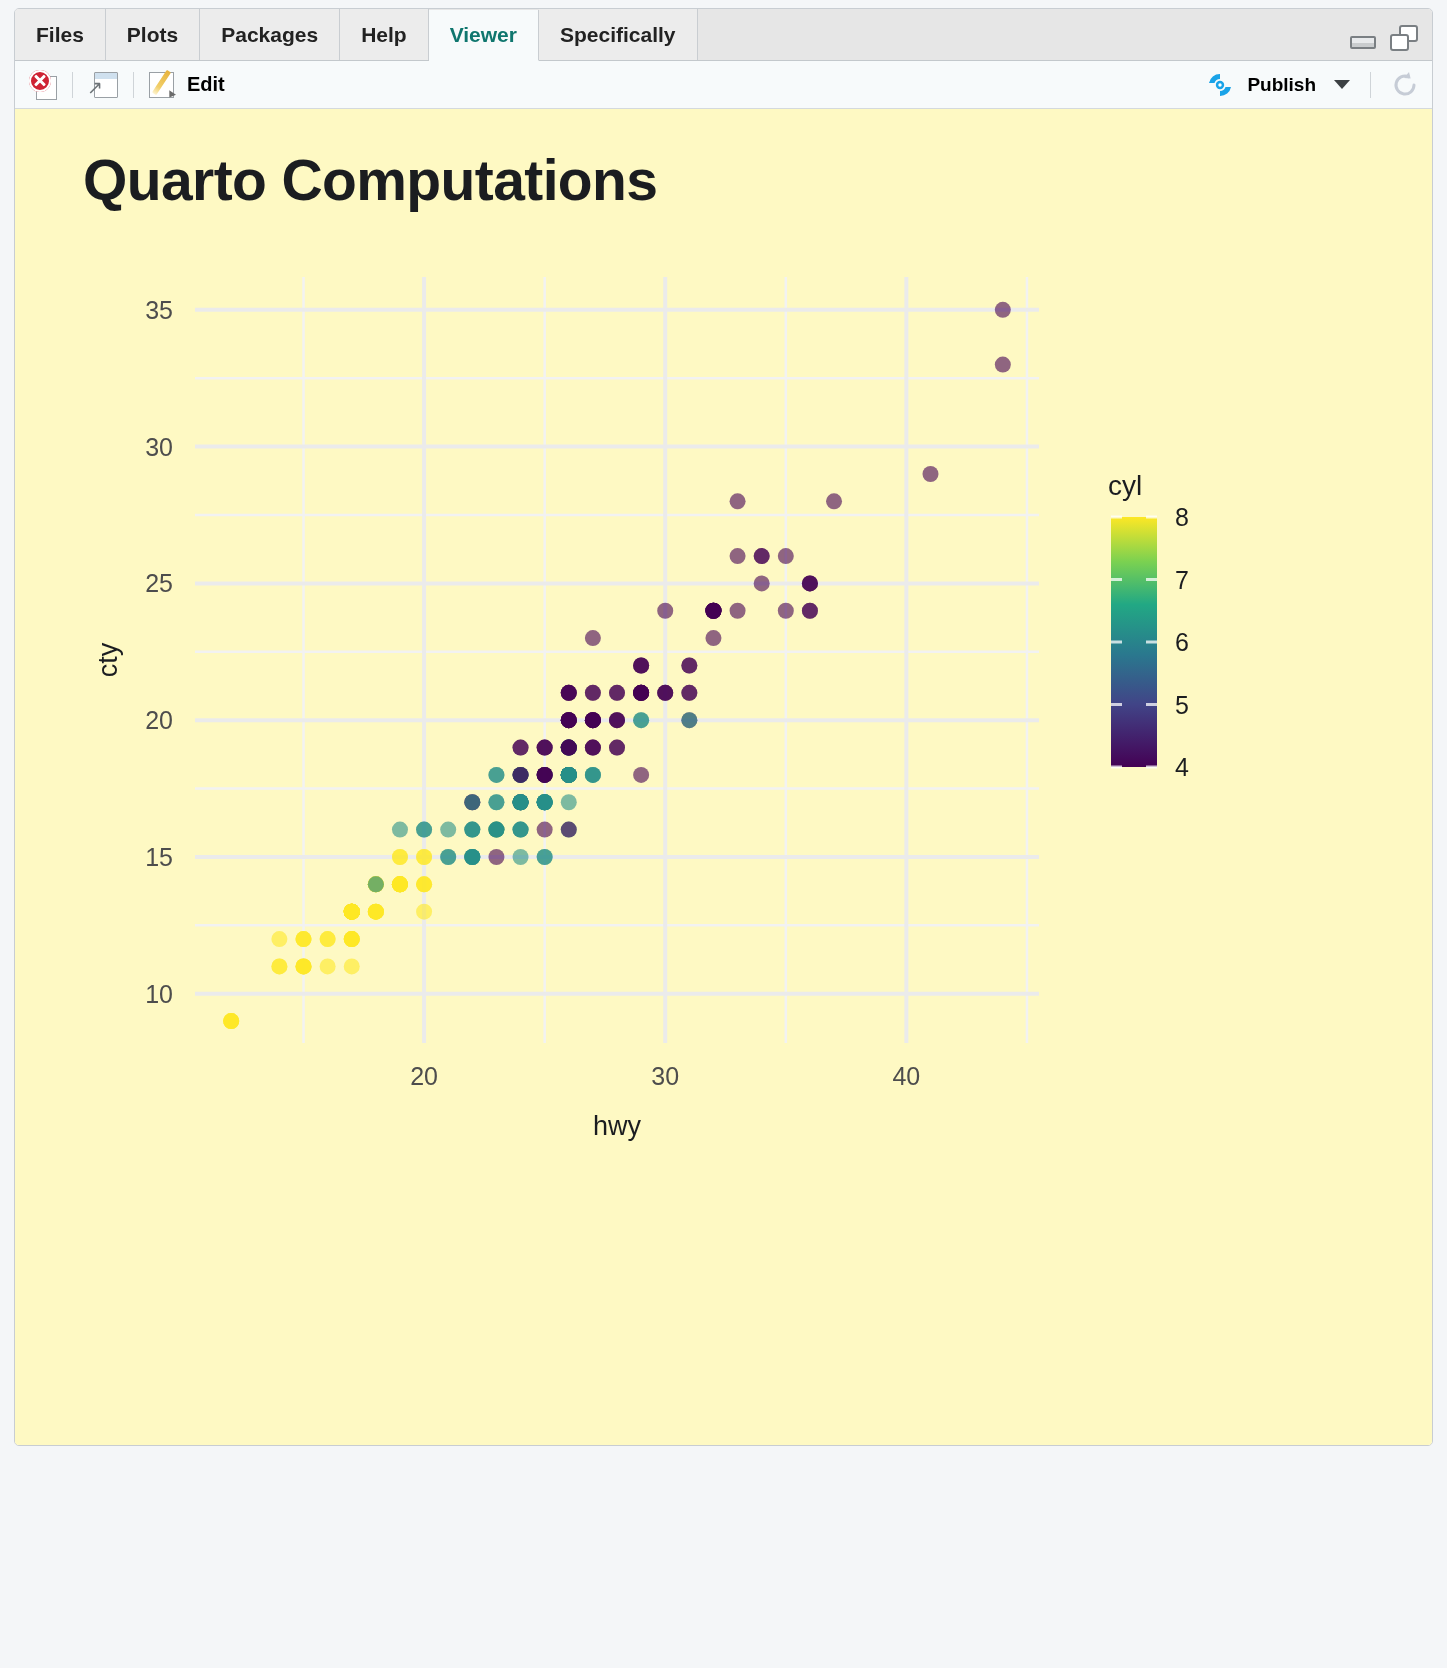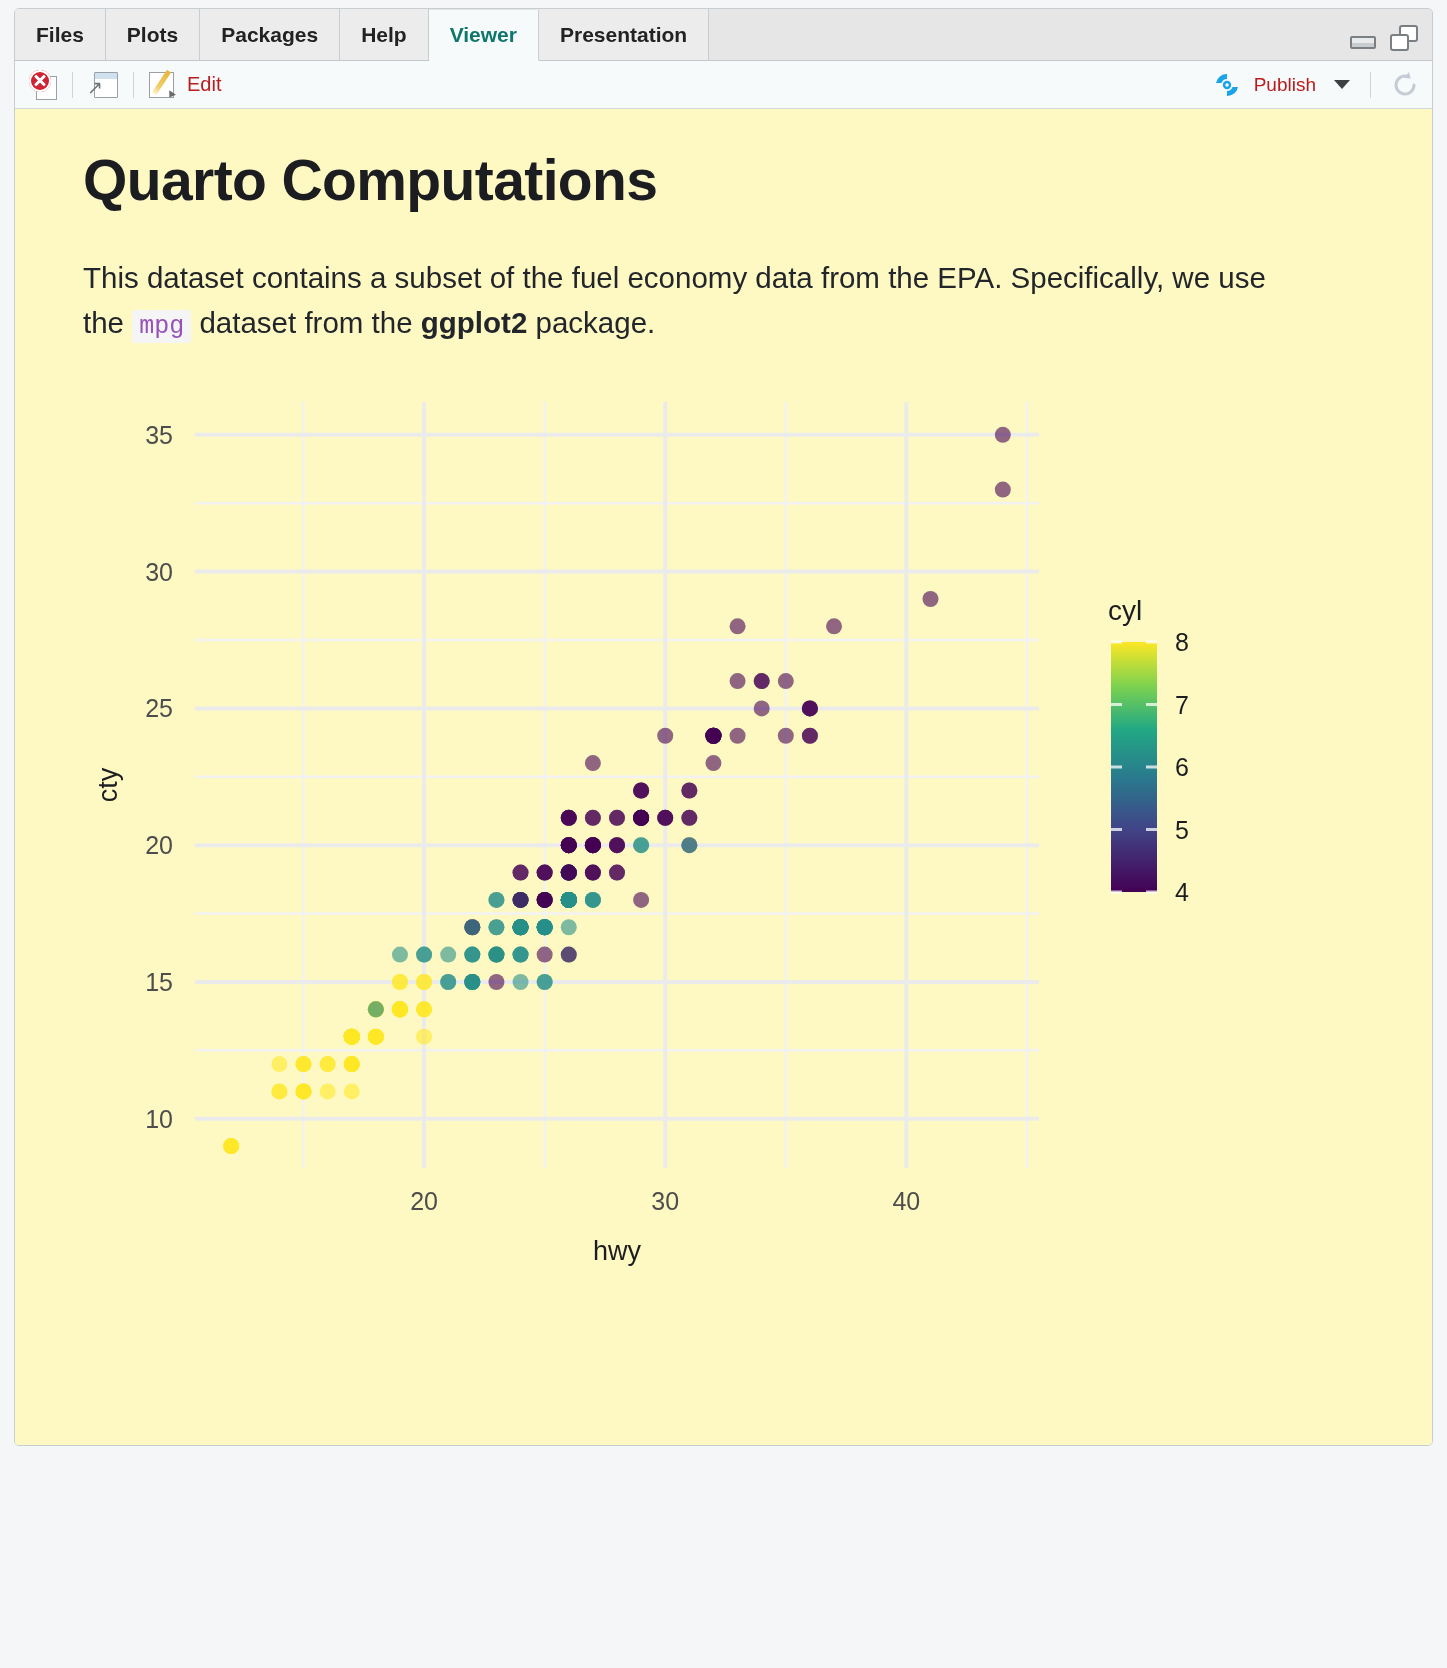--- a/index.html
+++ b/index.html
@@ -89,21 +89,21 @@
     background: #f7fafb;
     border-bottom: 1px solid #d4d9dd;
     display: flex;
     align-items: center;
     padding: 0 10px 0 14px;
     flex: 0 0 auto;
     position: relative;
   }
   .tb-sep { width: 1px; height: 26px; background: #cfd4d8; margin: 0 13px; }
   .tb-item { display: flex; align-items: center; gap: 8px; cursor: pointer; }
-  .tb-label { font-size: 20px; color: #b91c1c; }
+  .tb-label { font-size: 20px; color: #000000; font-weight: bold; }
 
   
   .stop-icon { position: relative; width: 30px; height: 30px; }
   .stop-icon .page {
     position: absolute; left: 7px; top: 6px; width: 21px; height: 24px;
     background: #fff; border: 1px solid #9aa0a5;
   }
   .stop-icon .badge {
     position: absolute; left: 0; top: 0; width: 22px; height: 22px;
     border-radius: 50%; background: #cf2233;
@@ -223,21 +223,21 @@
     <div class="tab">
         <span>Packages</span>
       </div>
     <div class="tab">
         <span>Help</span>
       </div>
     <div class="tab active">
         <span>Viewer</span>
       </div>
     <div class="tab">
-        <span>Presentation</span>
+        <span>Specifically</span>
       </div>
 
     <div id="win-controls">
       <div class="win-btn">
         <div class="minimize-glyph"></div>
       </div>
       <div class="win-btn">
         <div class="maximize-glyph">
             <div class="bk"></div>
             <div class="fr"></div>
@@ -290,23 +290,20 @@
           <path d="M21 4 L22.6 10.6 L16 10" fill="#c6ccd6"></path>
         </svg>
       </div>
     </div>
   </div>
 
   <div id="doc">
 
     <h1 id="page-title">Quarto Computations</h1>
 
-    <p class="para">
-      <span>This dataset contains a subset of the fuel economy data from the EPA. Specifically, we use the </span><code class="inline-code">mpg</code><span> dataset from the </span><strong>ggplot2</strong><span> package.</span>
-    </p>
 
 
     <div id="plot-area">
       <svg id="plot-svg" width="1220" height="900" viewBox="0 0 1220 900">
         <g id="grid-minor">
             <line x1="216.5142857142857" y1="22" x2="216.5142857142857" y2="788" stroke="#f2f2f2" stroke-width="2.5"></line>
             <line x1="457.6571428571429" y1="22" x2="457.6571428571429" y2="788" stroke="#f2f2f2" stroke-width="2.5"></line>
             <line x1="698.8" y1="22" x2="698.8" y2="788" stroke="#f2f2f2" stroke-width="2.5"></line>
             <line x1="939.9428571428572" y1="22" x2="939.9428571428572" y2="788" stroke="#f2f2f2" stroke-width="2.5"></line>
             <line x1="108" y1="670.3642857142858" x2="952" y2="670.3642857142858" stroke="#f2f2f2" stroke-width="2.5"></line>

